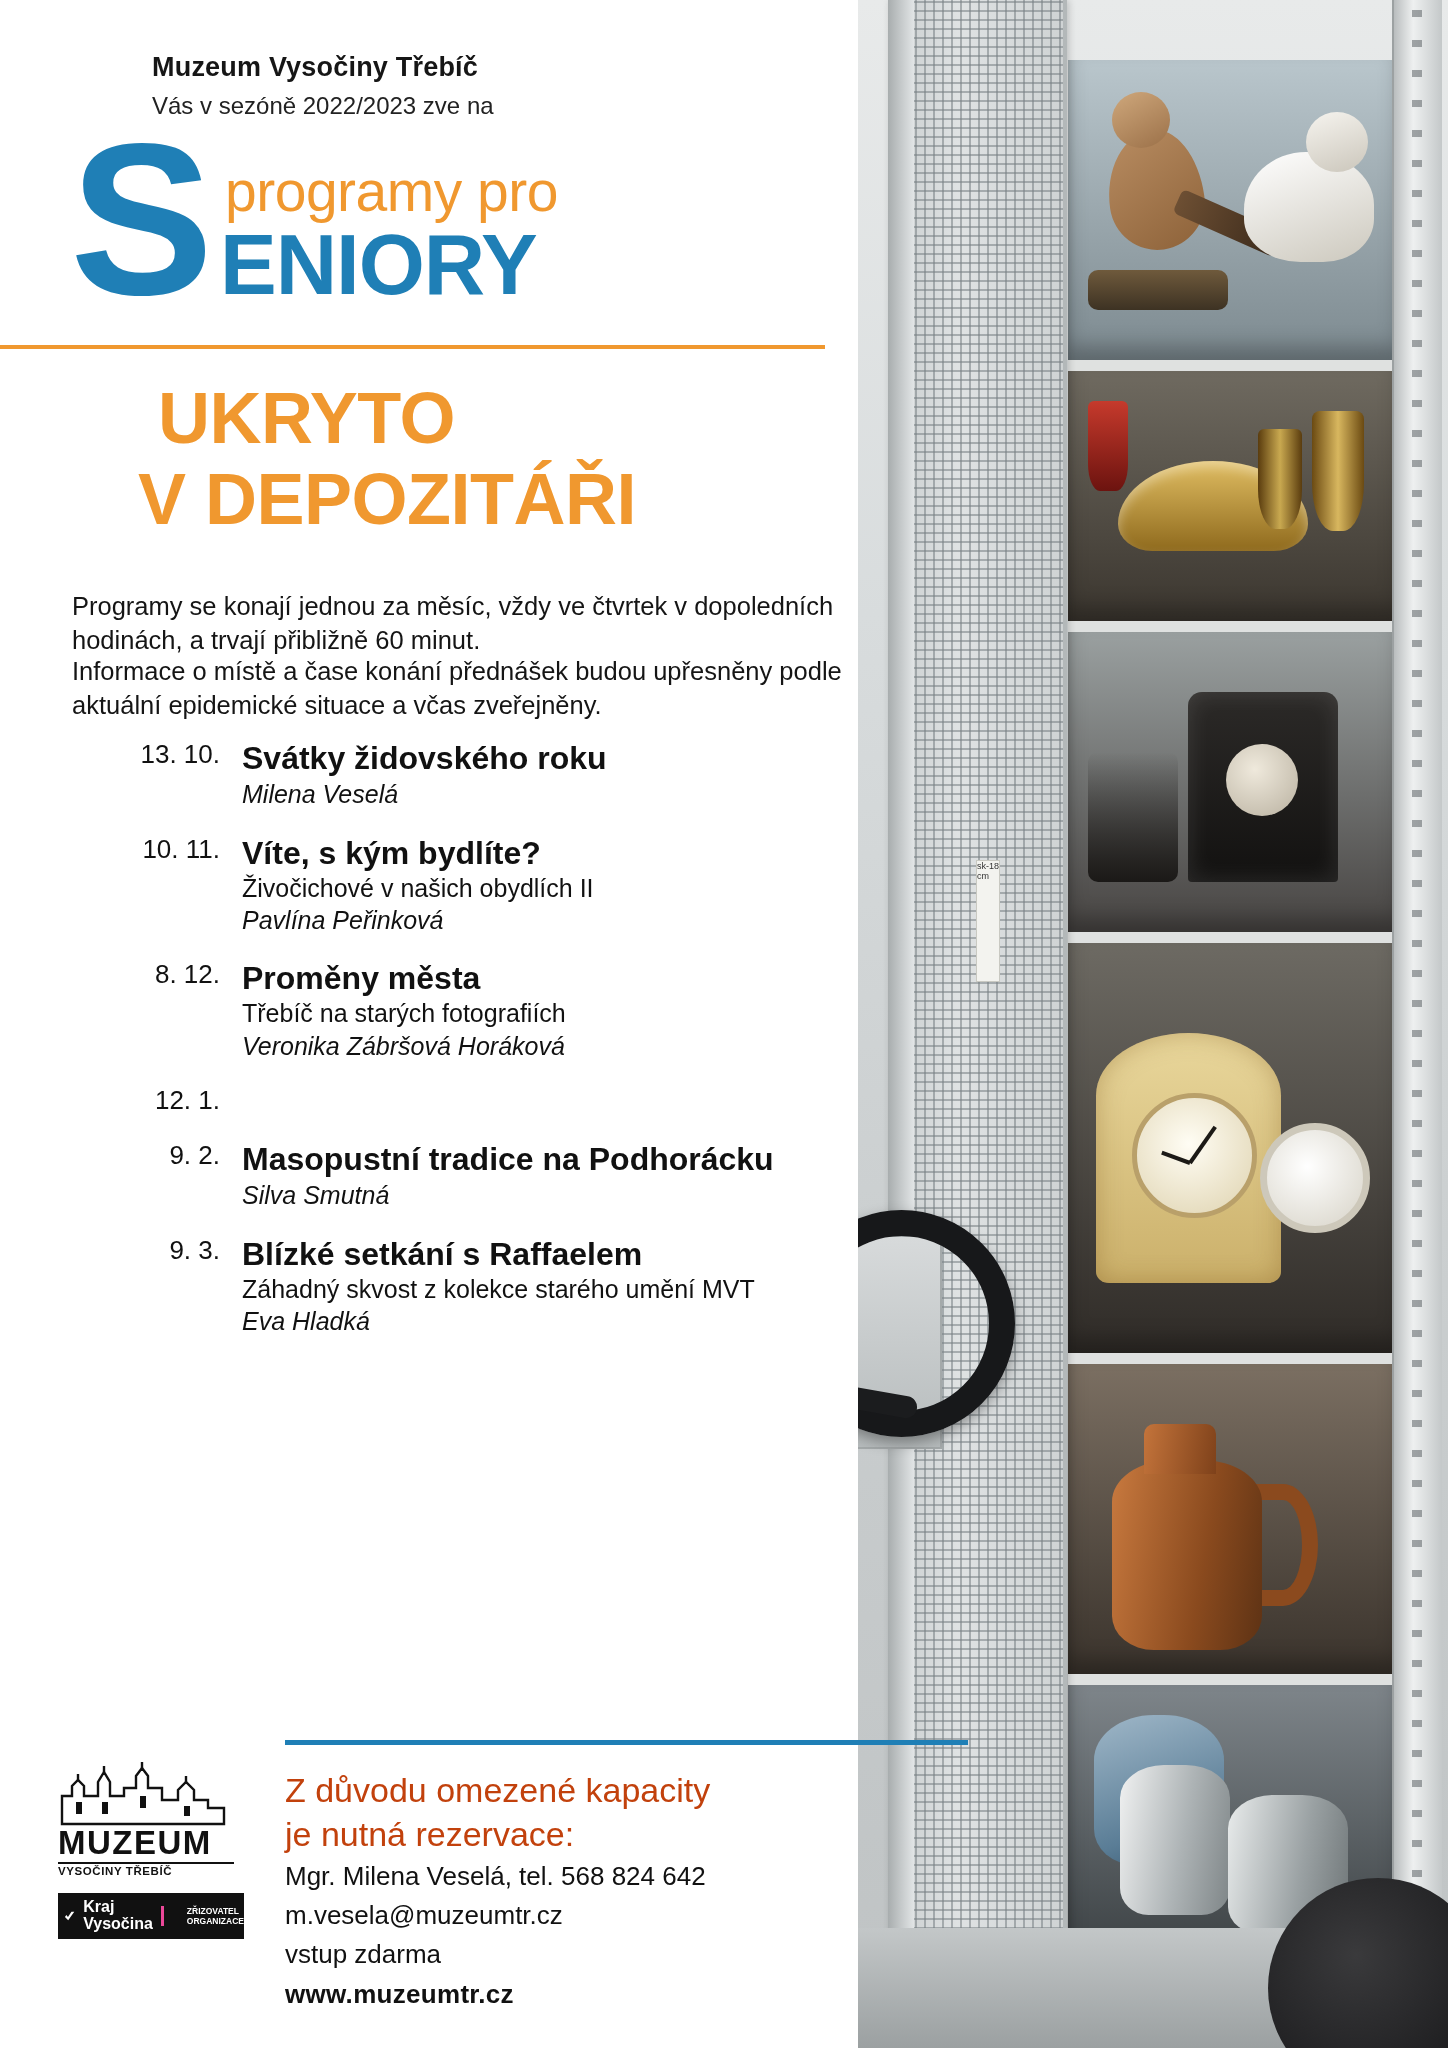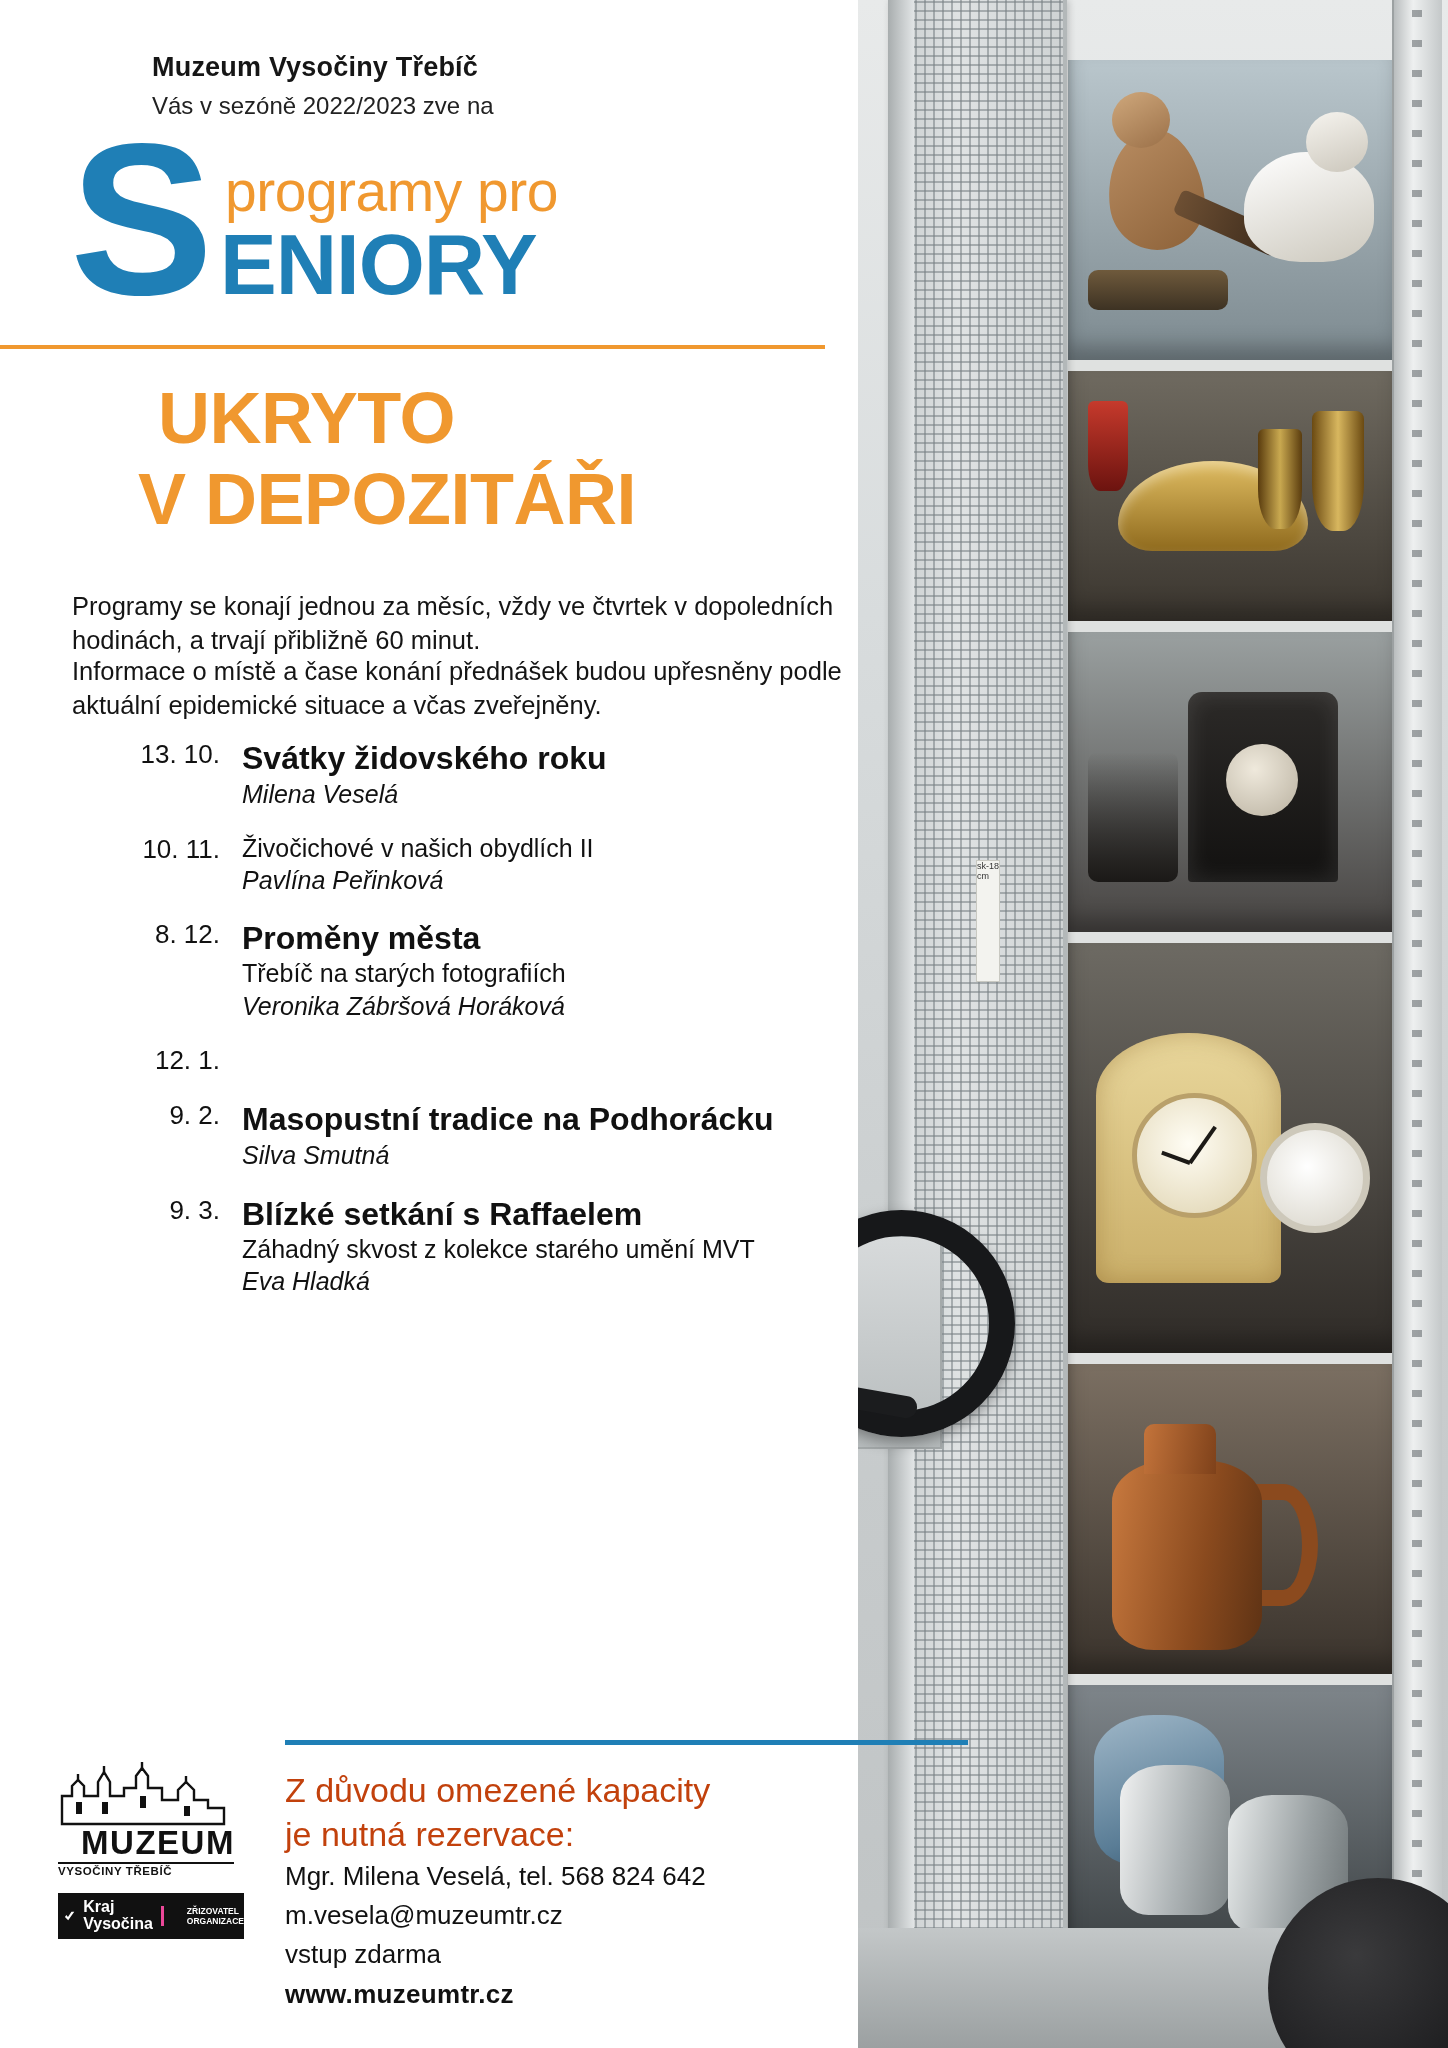--- a/index.html
+++ b/index.html
@@ -420,21 +420,20 @@
     position: relative;
     width: 185px;
     height: 66px;
   }
   .logo-museum {
     font-size: 33px;
     font-weight: bold;
     letter-spacing: 1.5px;
     color: #111;
     line-height: 1;
-    text-align: center;
   }
   .logo-museum-sub {
     font-size: 11.5px;
     font-weight: bold;
     letter-spacing: .6px;
     color: #111;
     margin-top: 3px;
     border-top: 2px solid #111;
     padding-top: 1px;
     width: 176px;
@@ -554,20 +553,21 @@
         <div class="event-date">13. 10.</div>
         <div class="event-body">
           <div class="event-title">Svátky židovského roku</div>
           <div class="event-author">Milena Veselá</div>
         </div>
       </div>
 
       <div class="event">
         <div class="event-date">10. 11.</div>
         <div class="event-body">
+          <div class="event-title">Víte, s kým bydlíte?</div>
           <div class="event-sub">Živočichové v našich obydlích II</div>
           <div class="event-author">Pavlína Peřinková</div>
         </div>
       </div>
 
       <div class="event">
         <div class="event-date">8. 12.</div>
         <div class="event-body">
           <div class="event-title">Proměny města</div>
           <div class="event-sub">Třebíč na starých fotografiích</div>

